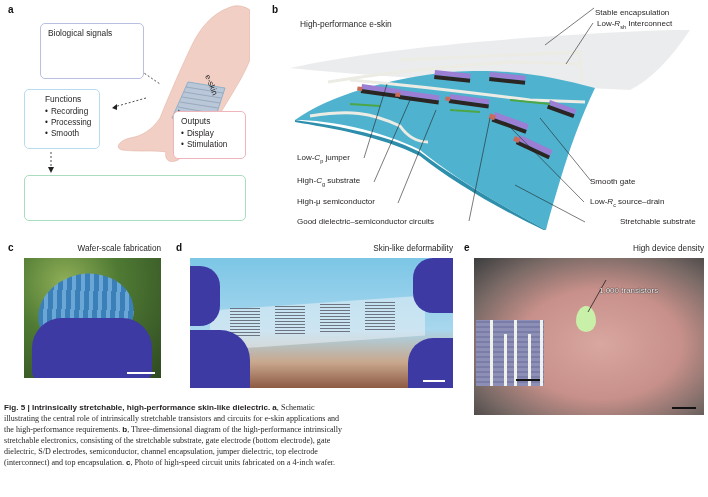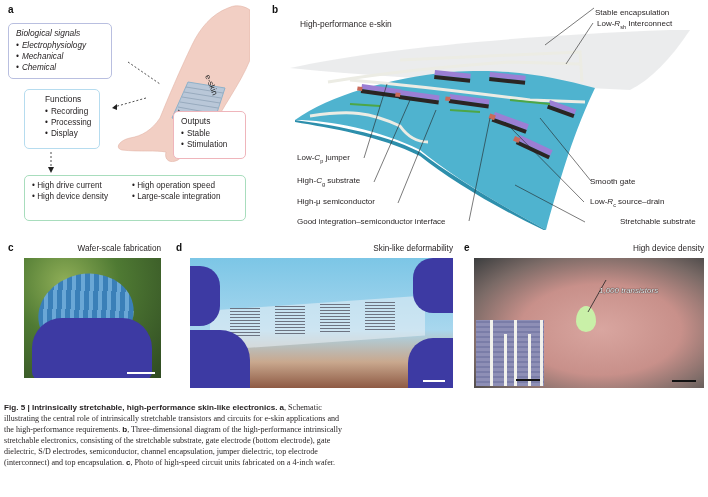--- a/index.html
+++ b/index.html
@@ -36,58 +36,47 @@
     </g>
   </g>
   <text x="0" y="0" transform="translate(105,76) rotate(68)" font-family="Liberation Sans, sans-serif" font-size="8" fill="#222">e-skin</text>
   <line x1="28" y1="62" x2="60" y2="84" stroke="#222" stroke-dasharray="2,2" stroke-width="0.8"></line>
   <line x1="46" y1="98" x2="14" y2="107" stroke="#222" stroke-dasharray="2,2" stroke-width="0.8"></line>
   <polygon points="12,108 17,104 17,110" fill="#222"></polygon>
   <line x1="78" y1="110" x2="90" y2="117" stroke="#222" stroke-dasharray="2,2" stroke-width="0.8"></line>
   <polygon points="93,119 87,118 90,114" fill="#222"></polygon>
 </svg>
 
-<div class="box" style="left:8px;top:23px;width:104px;height:56px;border:1px solid #b9bfe0;font-style:italic;">
+<div class="box" style="left:40px;top:23px;width:104px;height:56px;border:1px solid #b9bfe0;">
   <div class="title">Biological signals</div>
-  <ul>
-    <li>Electrophysiology</li>
-    <li>Mechanical</li>
-    <li>Chemical</li>
-  </ul>
 </div>
 
 <div class="box" style="left:24px;top:89px;width:76px;height:60px;border:1px solid #b6dcef;padding-left:20px;">
   <div class="title">Functions</div>
   <ul>
     <li>Recording</li>
     <li>Processing</li>
-    <li>Display</li>
+    <li>Smooth</li>
   </ul>
 </div>
 
 <div class="box" style="left:173px;top:111px;width:73px;height:48px;border:1px solid #efb5bb;">
   <div class="title">Outputs</div>
   <ul>
-    <li>Stable</li>
+    <li>Display</li>
     <li>Stimulation</li>
   </ul>
 </div>
 
 <svg class="abs" style="left:48px;top:152px;" width="6" height="22">
   <line x1="3" y1="0" x2="3" y2="16" stroke="#222" stroke-width="0.8" stroke-dasharray="2,2"></line>
   <polygon points="0,15 6,15 3,21" fill="#222"></polygon>
 </svg>
 
 <div class="box" style="left:24px;top:175px;width:222px;height:46px;border:1px solid #a8ddbd;">
-  <div style="display:grid;grid-template-columns:100px 120px;">
-    <div>• <span>High drive current</span></div>
-    <div>• <span>High operation speed</span></div>
-    <div>• <span>High device density</span></div>
-    <div>• <span>Large-scale integration</span></div>
-  </div>
 </div>
 
 <div class="panel-letter" style="left:272px;top:4px;">b</div>
 <div class="lbl" style="left:300px;top:19px;font-size:8.4px;">High-performance e-skin</div>
 
 <svg class="abs" style="left:250px;top:0;" width="458" height="230">
 
   <path d="M40,68 C120,50 260,36 420,30 L440,30 C420,60 400,80 380,90 C260,84 140,78 40,68 Z" fill="#e8e9ea" opacity="0.85"></path>
 
   <path d="M45,120 C80,95 140,78 200,72 C260,68 300,76 345,88 C330,120 318,150 296,230 C250,205 200,175 170,150 C130,130 80,120 45,120 Z" fill="#4fb3cf"></path>
@@ -156,21 +145,21 @@
 
 <div class="lbl" style="left:595px;top:8px;text-align:right;">Stable encapsulation</div>
 <div class="lbl" style="left:597px;top:19px;"><span>Low-</span><i>R</i><sub style="font-size:5.5px">sh</sub><span> Interconnect</span></div>
 <div class="lbl" style="left:590px;top:177px;">Smooth gate</div>
 <div class="lbl" style="left:590px;top:197px;"><span>Low-</span><i>R</i><sub style="font-size:5.5px">c</sub><span> source–drain</span></div>
 <div class="lbl" style="left:590px;top:217px;padding-left:30px;">Stretchable substrate</div>
 
 <div class="lbl" style="left:297px;top:153px;"><span>Low-</span><i>C</i><sub style="font-size:5.5px">p</sub><span> jumper</span></div>
 <div class="lbl" style="left:297px;top:176px;"><span>High-</span><i>C</i><sub style="font-size:5.5px">g</sub><span> substrate</span></div>
 <div class="lbl" style="left:297px;top:197px;">High-μ semiconductor</div>
-<div class="lbl" style="left:297px;top:217px;">Good integration–semiconductor interface</div>
+<div class="lbl" style="left:297px;top:217px;">Good dielectric–semiconductor circuits</div>
 
 <div class="panel-letter" style="left:8px;top:242px;">c</div>
 <div class="photo-title" style="left:24px;top:244px;width:137px;">Wafer-scale fabrication</div>
 <div class="photo" style="left:24px;top:258px;width:137px;height:120px;background:radial-gradient(circle at 30% 20%, #8fae57 0%, #4f7a33 40%, #2f4a22 100%);">
   <div class="abs" style="left:14px;top:16px;width:96px;height:80px;border-radius:50%;background:repeating-linear-gradient(105deg,#3a7fb8 0 5px,#6aa7d6 5px 9px);transform:rotate(-12deg);"></div>
   <div class="abs" style="left:8px;top:60px;width:120px;height:62px;background:#3d3aa3;border-radius:30px 30px 8px 8px;"></div>
   <div class="scalebar" style="right:6px;bottom:4px;width:28px;"></div>
 </div>
 
 <div class="panel-letter" style="left:176px;top:242px;">d</div>
@@ -183,33 +172,33 @@
   <div class="abs" style="left:175px;top:44px;width:30px;height:28px;background:repeating-linear-gradient(0deg,#6d7482 0 1px,transparent 1px 3px);"></div>
   <div class="abs" style="left:0;top:8px;width:30px;height:60px;background:#3d3aa3;border-radius:0 20px 20px 0;"></div>
   <div class="abs" style="left:0;top:72px;width:60px;height:60px;background:#3d3aa3;border-radius:0 30px 0 0;"></div>
   <div class="abs" style="right:0;top:0;width:40px;height:55px;background:#3d3aa3;border-radius:20px 0 0 20px;"></div>
   <div class="abs" style="right:0;top:80px;width:45px;height:50px;background:#3d3aa3;border-radius:25px 0 0 0;"></div>
   <div class="scalebar" style="right:8px;bottom:6px;width:22px;"></div>
 </div>
 
 <div class="panel-letter" style="left:464px;top:242px;">e</div>
 <div class="photo-title" style="left:474px;top:244px;width:230px;">High device density</div>
-<div class="photo" style="left:474px;top:258px;width:230px;height:130px;background:radial-gradient(ellipse at 55% 55%, #d9a6a0 0%, #c8908a 45%, #7a6a66 75%, #3b3d3e 100%);font-style:italic;">
+<div class="photo" style="left:474px;top:258px;width:230px;height:157px;background:radial-gradient(ellipse at 55% 55%, #d9a6a0 0%, #c8908a 45%, #7a6a66 75%, #3b3d3e 100%);">
   <div class="abs" style="left:102px;top:48px;width:20px;height:26px;background:#c9f0a8;border-radius:50% 50% 50% 50%/60% 60% 40% 40%;"></div>
   <svg class="abs" style="left:110px;top:20px;" width="30" height="40">
       <line x1="22" y1="2" x2="4" y2="34" stroke="#222" stroke-width="0.8"></line>
     </svg>
   <div class="abs" style="left:125px;top:28px;font-size:8px;color:#fff;text-shadow:0 0 1px #000,0 0 1px #000;">1,000 transistors</div>
   <div class="abs" style="left:2px;top:62px;width:68px;height:66px;background:repeating-linear-gradient(0deg,#8e8fb6 0 3px,#7a7da8 3px 5px);">
     <div class="abs" style="left:14px;top:0;width:3px;height:66px;background:#f1f1ec;"></div>
     <div class="abs" style="left:28px;top:14px;width:3px;height:52px;background:#f1f1ec;"></div>
     <div class="abs" style="left:38px;top:0;width:3px;height:66px;background:#f1f1ec;"></div>
     <div class="abs" style="left:52px;top:14px;width:3px;height:52px;background:#f1f1ec;"></div>
     <div class="abs" style="left:64px;top:0;width:3px;height:66px;background:#f1f1ec;"></div>
     <div class="abs" style="left:40px;bottom:5px;width:24px;height:2px;background:#111;"></div>
   </div>
   <div class="abs" style="right:8px;bottom:6px;width:24px;height:2px;background:#111;"></div>
 </div>
 
 <div class="caption" style="left:4px;top:402px;width:342px;">
-  <b>Fig. 5 | </b><b>Intrinsically stretchable, high-performance skin-like electronics.</b>
+  <b>Fig. 5 | </b><b>Intrinsically stretchable, high-performance skin-like dielectric.</b>
   <b>a</b><span>, Schematic illustrating the central role of intrinsically stretchable transistors and circuits for e-skin applications and the high-performance requirements. </span><b>b</b><span>, Three-dimensional diagram of the high-performance intrinsically stretchable electronics, consisting of the stretchable substrate, gate electrode (bottom electrode), gate dielectric, S/D electrodes, semiconductor, channel encapsulation, jumper dielectric, top electrode (interconnect) and top encapsulation. </span><b>c</b><span>, Photo of high-speed circuit units fabricated on a 4-inch wafer. </span>
 </div>
 
 </body></html>

